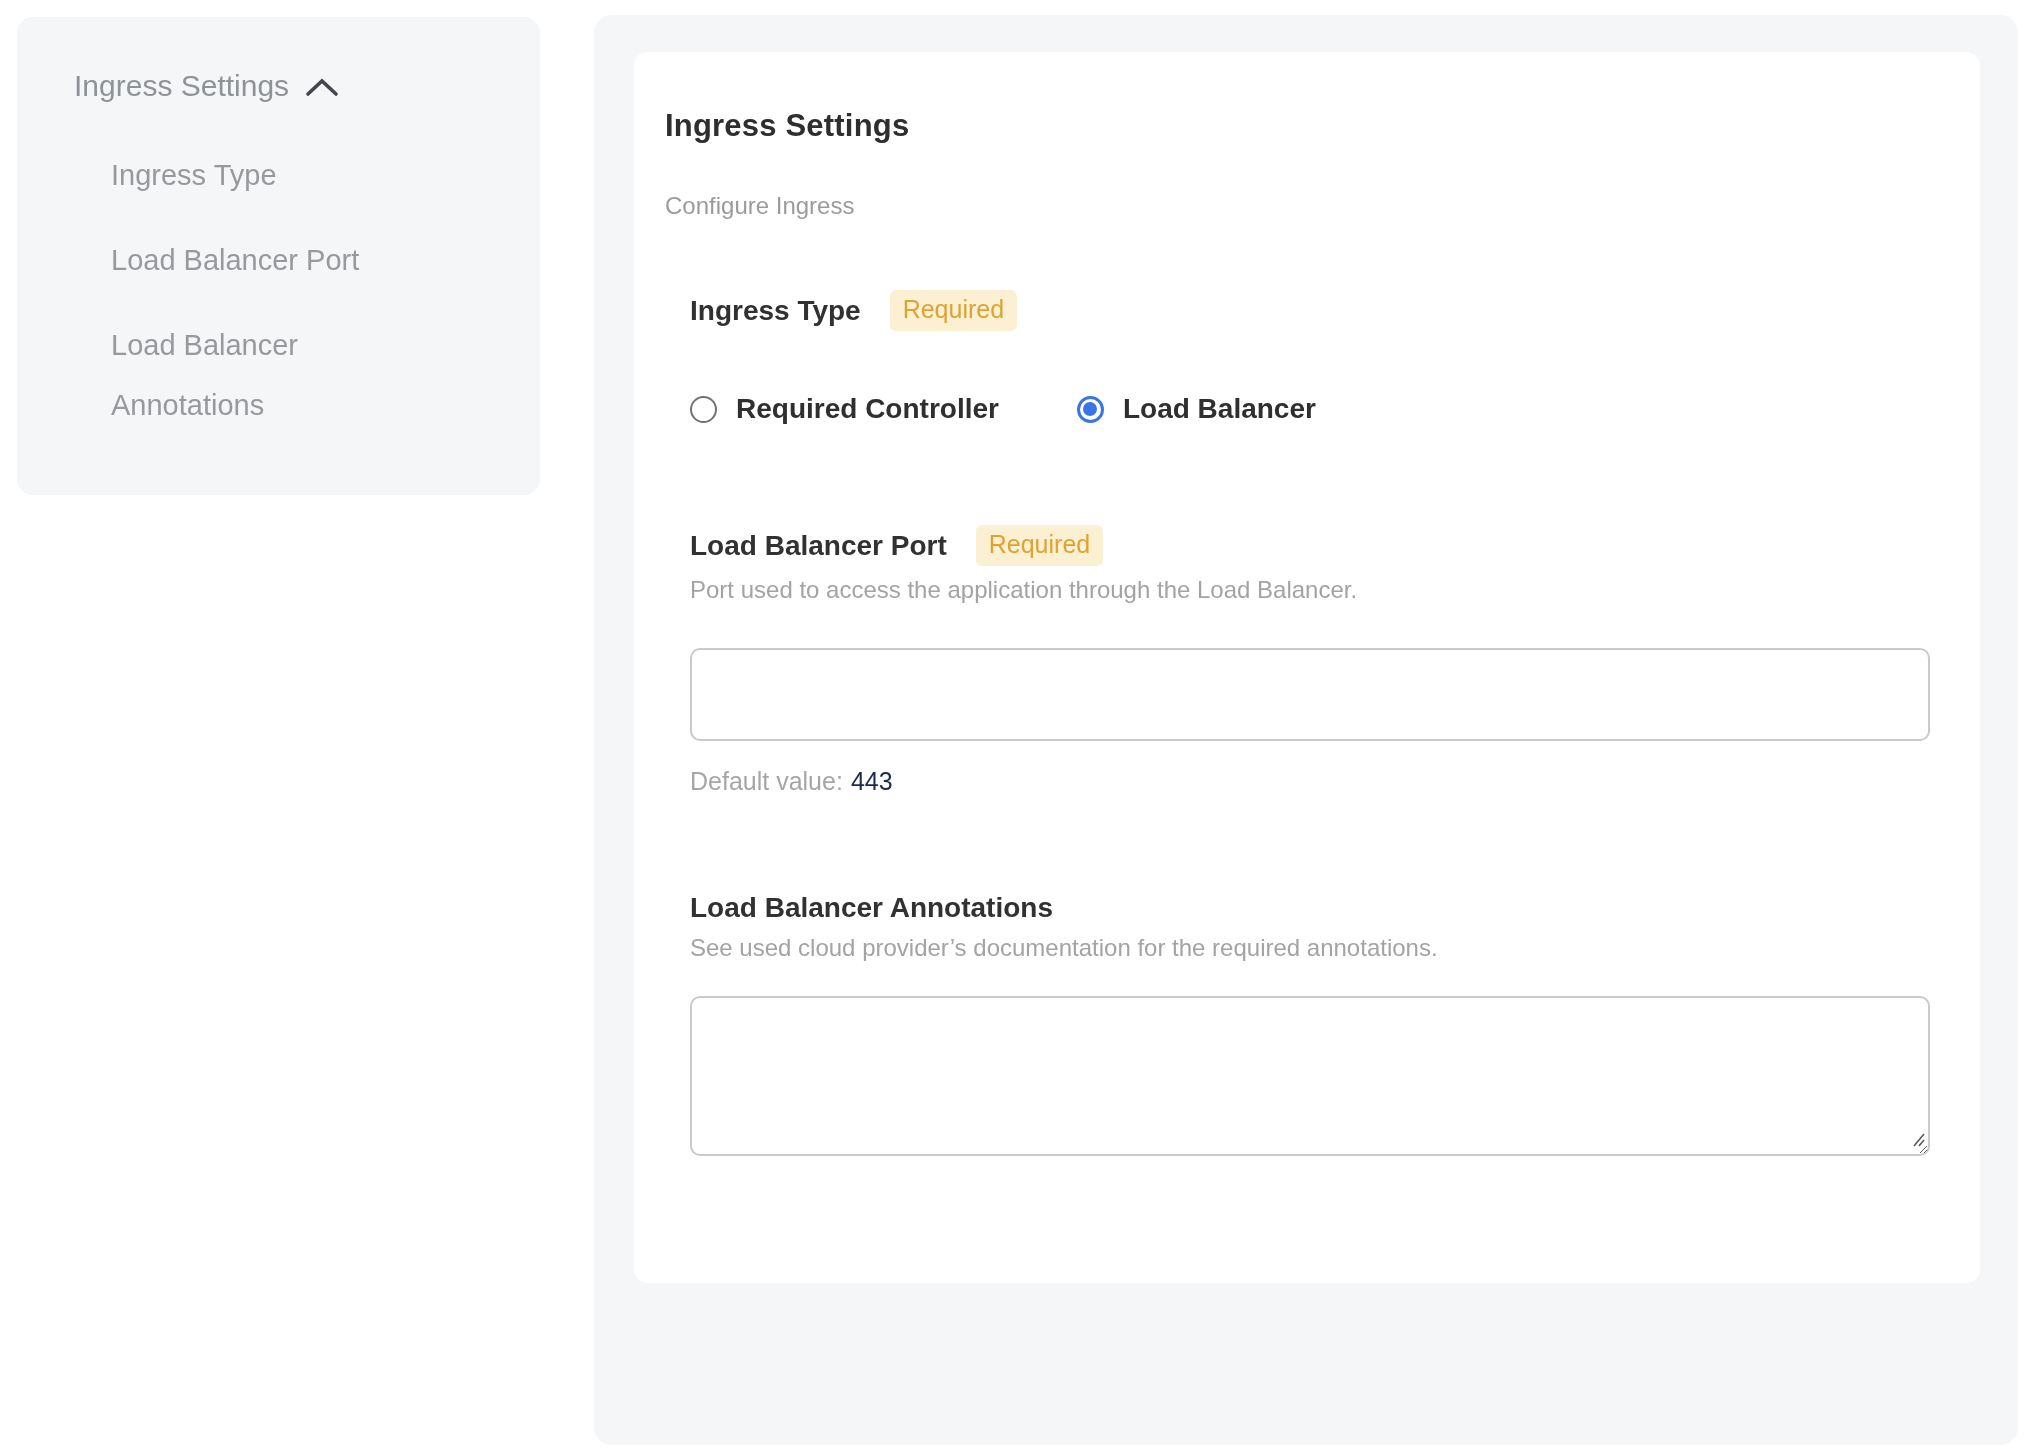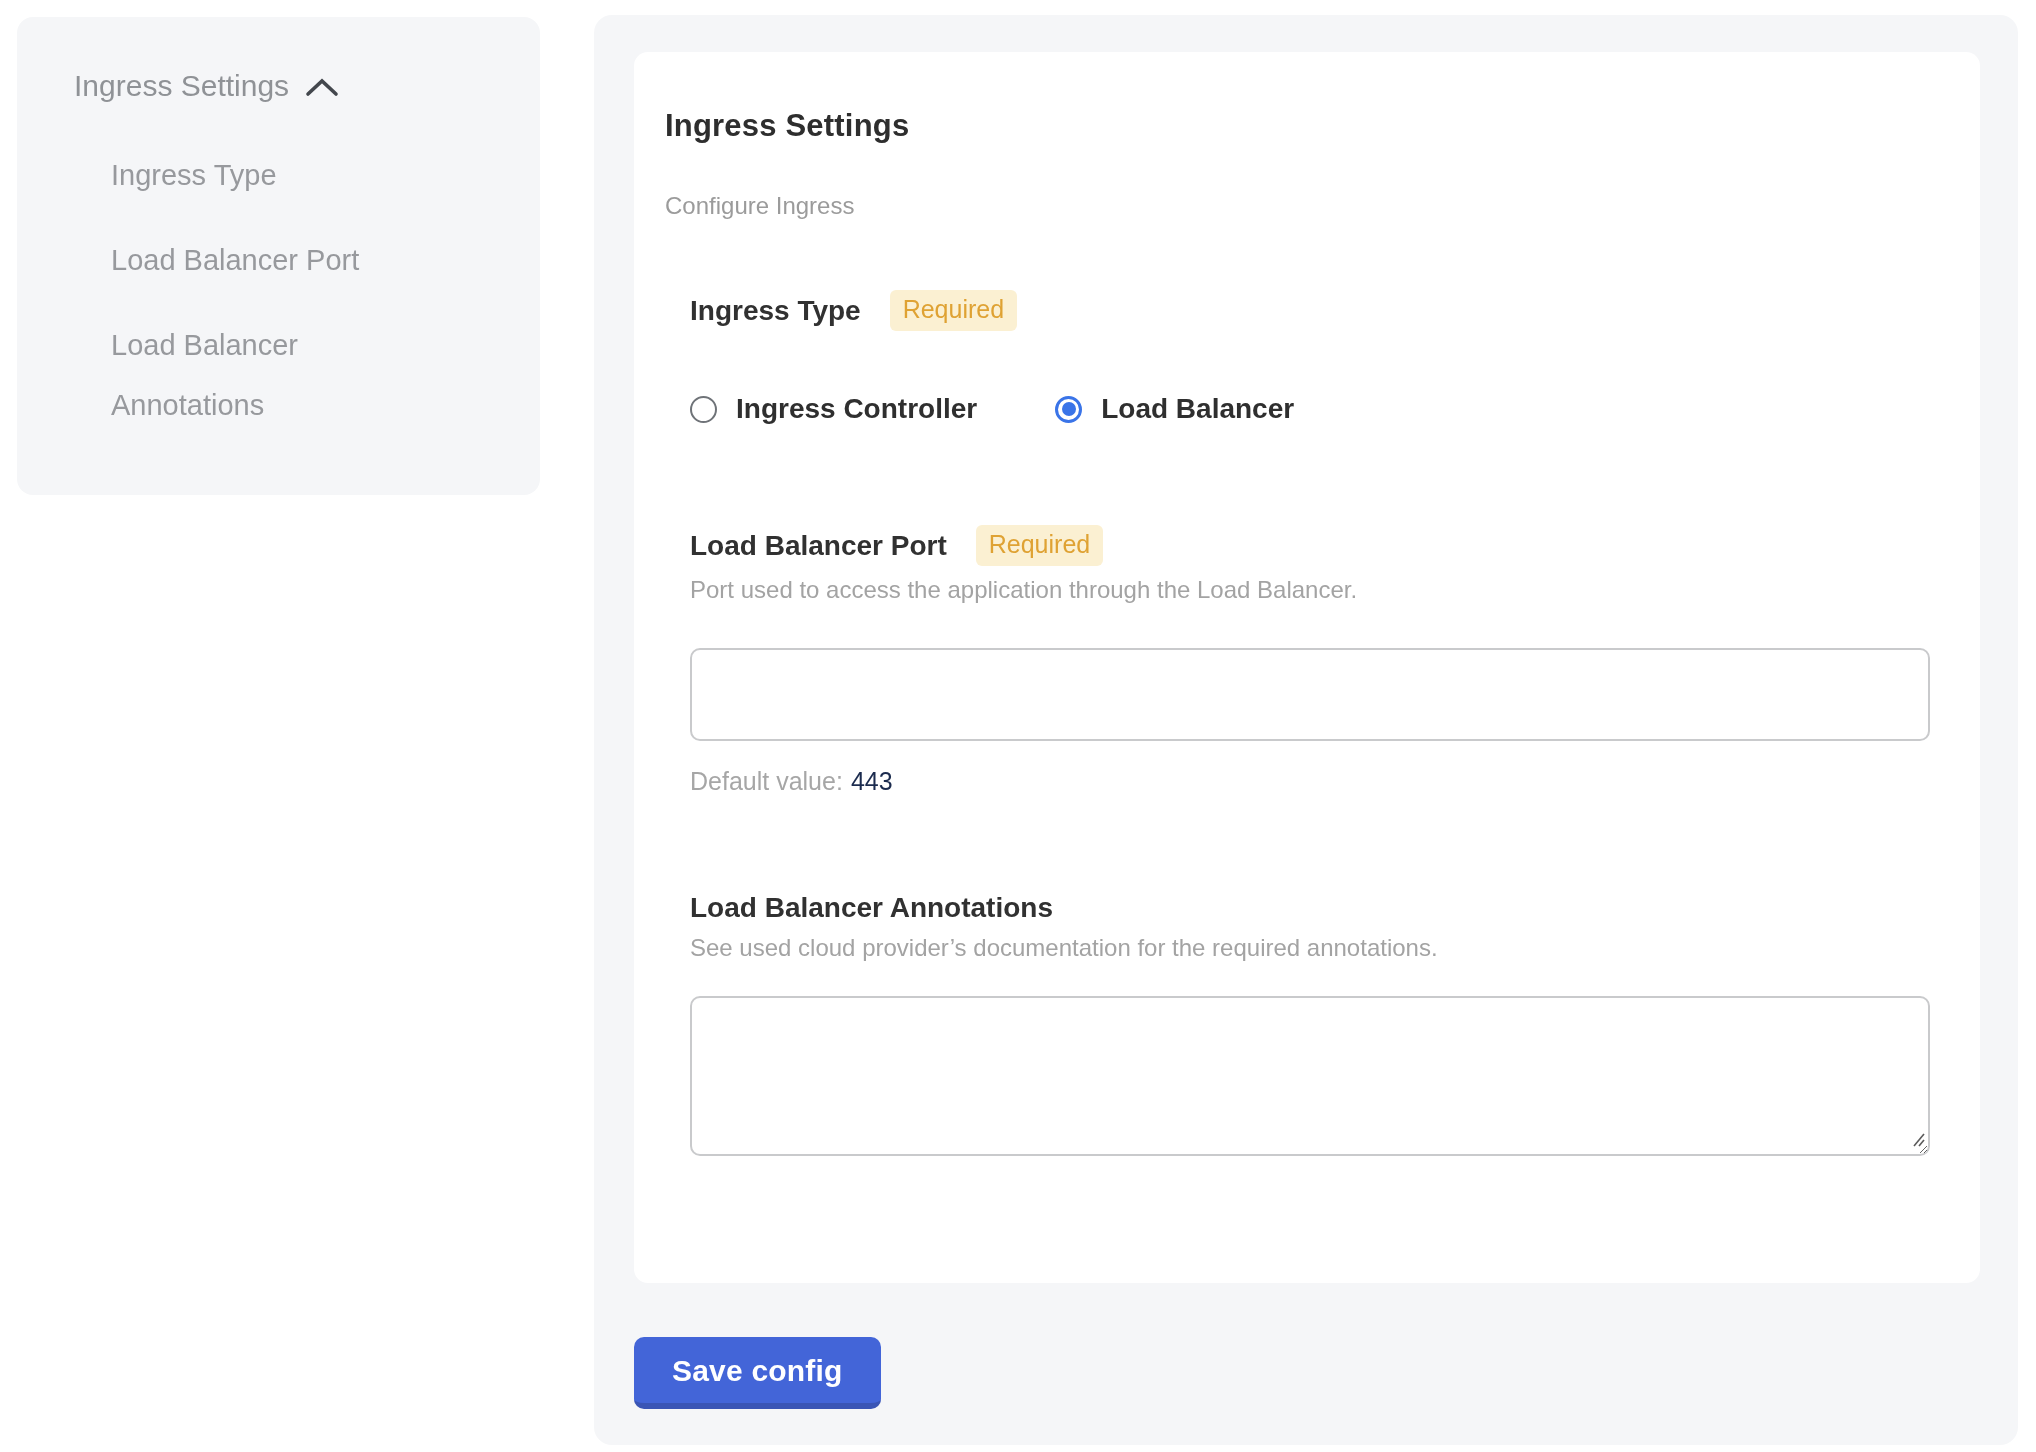--- a/index.html
+++ b/index.html
@@ -121,21 +121,21 @@
     <p class="card-subtitle">Configure Ingress</p>
 
     <div class="section sec-ingress-type">
       <div class="section-head">
         <span class="section-heading">Ingress Type</span>
         <span class="badge">Required</span>
       </div>
       <div class="radio-row">
         <label class="radio-option">
           <span class="radio-dot"></span>
-          <span class="radio-label">Ingress Controller</span>
+          <span class="radio-label">Required Controller</span>
         </label>
         <label class="radio-option">
           <span class="radio-dot selected"></span>
           <span class="radio-label">Load Balancer</span>
         </label>
       </div>
     </div>
 
     <div class="section sec-lb-port">
       <div class="section-head">
@@ -157,14 +157,13 @@
         <span class="resize-grip">
           <svg width="18" height="18" viewBox="0 0 18 18">
             <line x1="6" y1="16" x2="16" y2="4" stroke="#5a5a5a" stroke-width="1.6"></line>
             <line x1="11" y1="16" x2="16" y2="10" stroke="#5a5a5a" stroke-width="1.6"></line>
           </svg>
         </span>
       </div>
     </div>
   </section>
 
-  <button class="save-btn">Save config</button>
 </main>
 
 </body></html>

